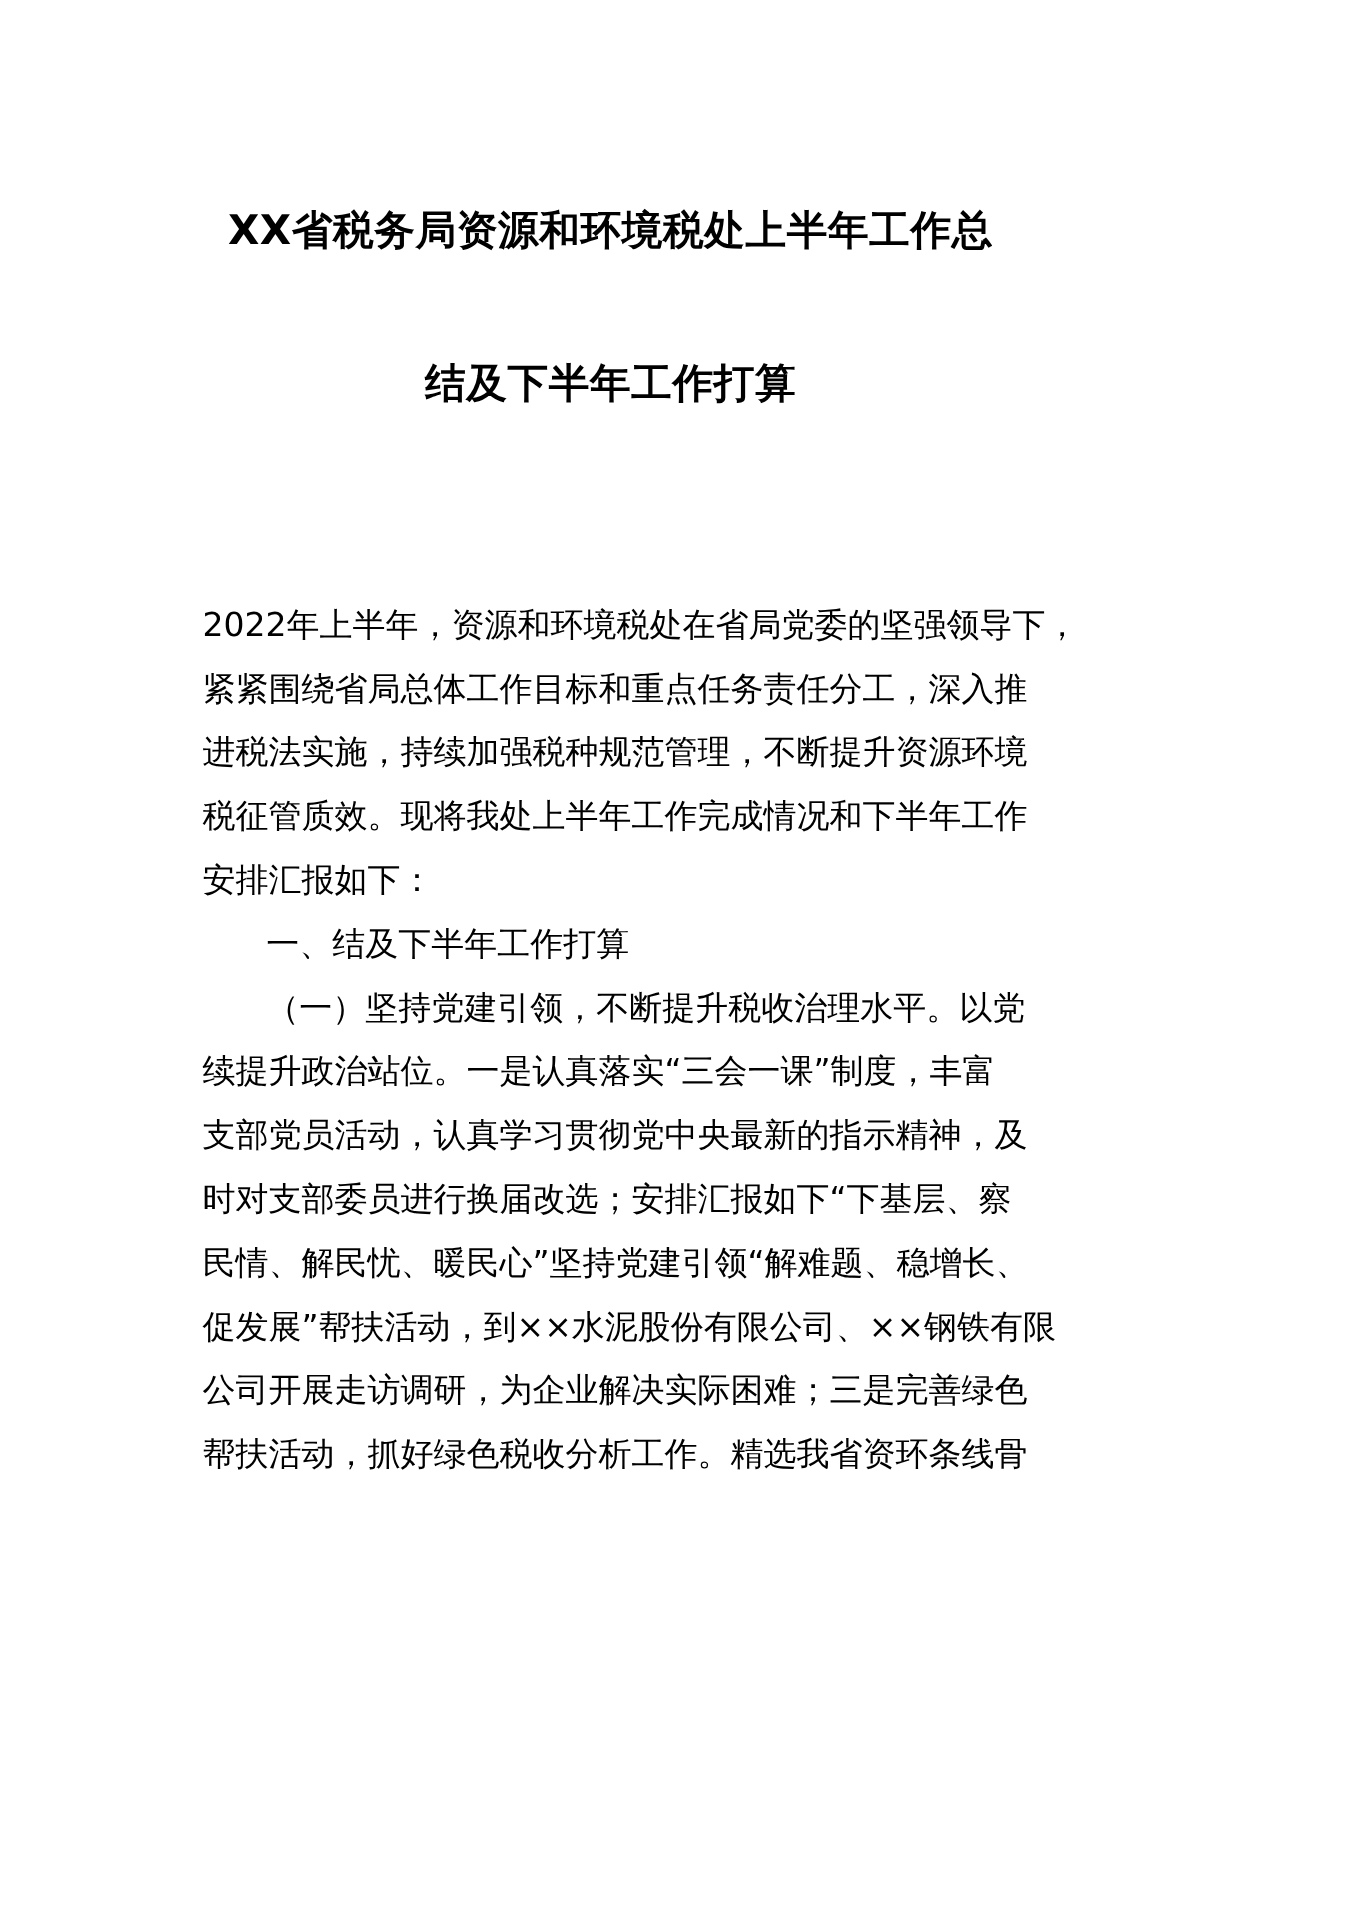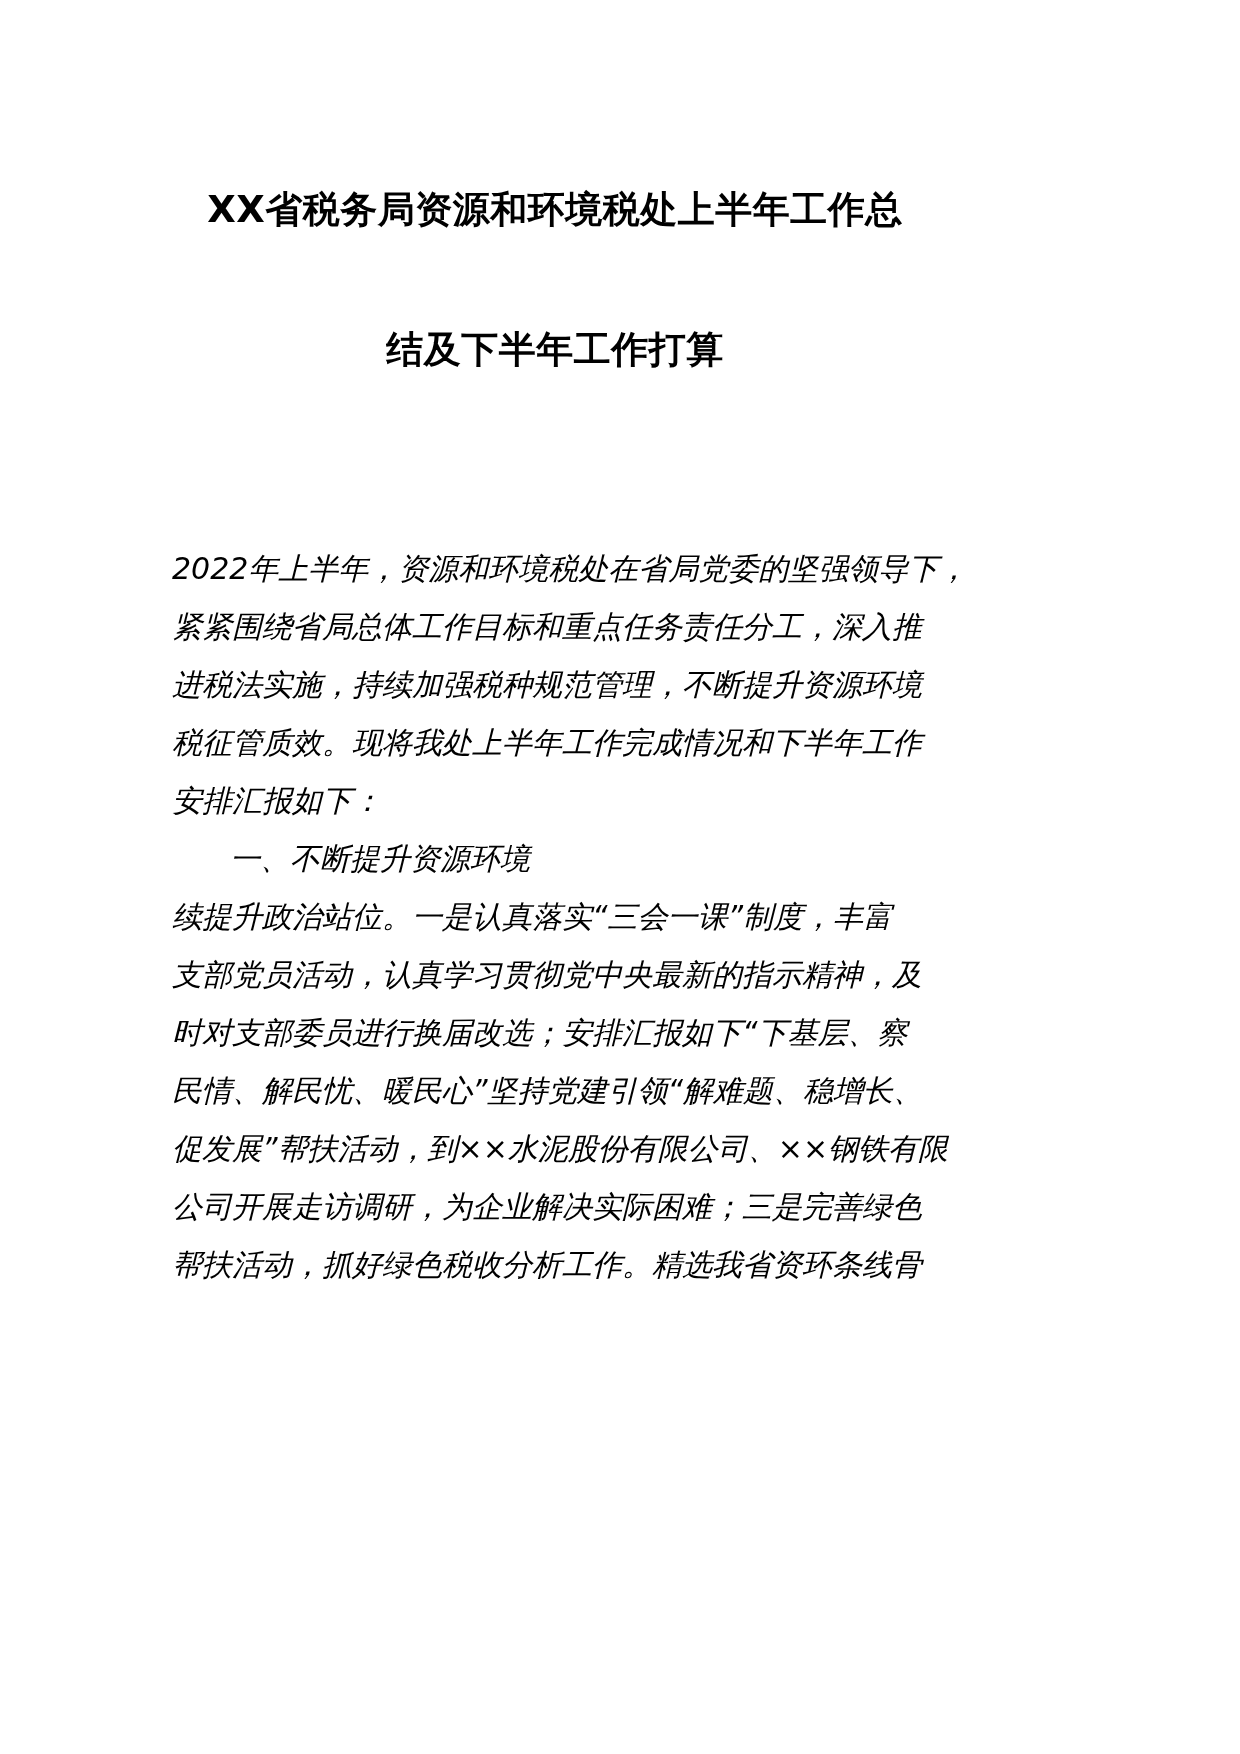--- a/index.html
+++ b/index.html
@@ -31,24 +31,23 @@
       font-size: 37px;
       letter-spacing: 0.5px;
       white-space: nowrap;
       line-height: 48px;
     }
     .title-line.l1 { top: 186px; left: 0; width: 1110px; }
     .title-line.l2 { top: 326px; left: 0; width: 1110px; font-family: Liberation Serif, serif; }
 
     .body-text {
       position: absolute;
-      left: 172px;
+      left: 184px;
       top: 540px;
       width: 780px;
-      font-style: italic;
     }
     .line {
       height: 58px;
       line-height: 58px;
       font-size: 30px;
       white-space: nowrap;
       letter-spacing: 0px;
     }
     .line.indent { padding-left: 58px; }
   </style>
@@ -58,21 +57,22 @@
 <div class="page">
   <div class="title-line l1">XX省税务局资源和环境税处上半年工作总</div>
   <div class="title-line l2">结及下半年工作打算</div>
 
   <div class="body-text">
     <div class="line">2022年上半年，资源和环境税处在省局党委的坚强领导下，</div>
     <div class="line">紧紧围绕省局总体工作目标和重点任务责任分工，深入推</div>
     <div class="line">进税法实施，持续加强税种规范管理，不断提升资源环境</div>
     <div class="line">税征管质效。现将我处上半年工作完成情况和下半年工作</div>
     <div class="line">安排汇报如下：</div>
-    <div class="line indent">一、不断提升资源环境</div>
+    <div class="line indent">一、结及下半年工作打算</div>
+    <div class="line indent">（一）坚持党建引领，不断提升税收治理水平。以党</div>
     <div class="line">续提升政治站位。一是认真落实“三会一课”制度，丰富</div>
     <div class="line">支部党员活动，认真学习贯彻党中央最新的指示精神，及</div>
     <div class="line">时对支部委员进行换届改选；安排汇报如下“下基层、察</div>
     <div class="line">民情、解民忧、暖民心”坚持党建引领“解难题、稳增长、</div>
     <div class="line">促发展”帮扶活动，到××水泥股份有限公司、××钢铁有限</div>
     <div class="line">公司开展走访调研，为企业解决实际困难；三是完善绿色</div>
     <div class="line">帮扶活动，抓好绿色税收分析工作。精选我省资环条线骨</div>
   </div>
 </div>
 

